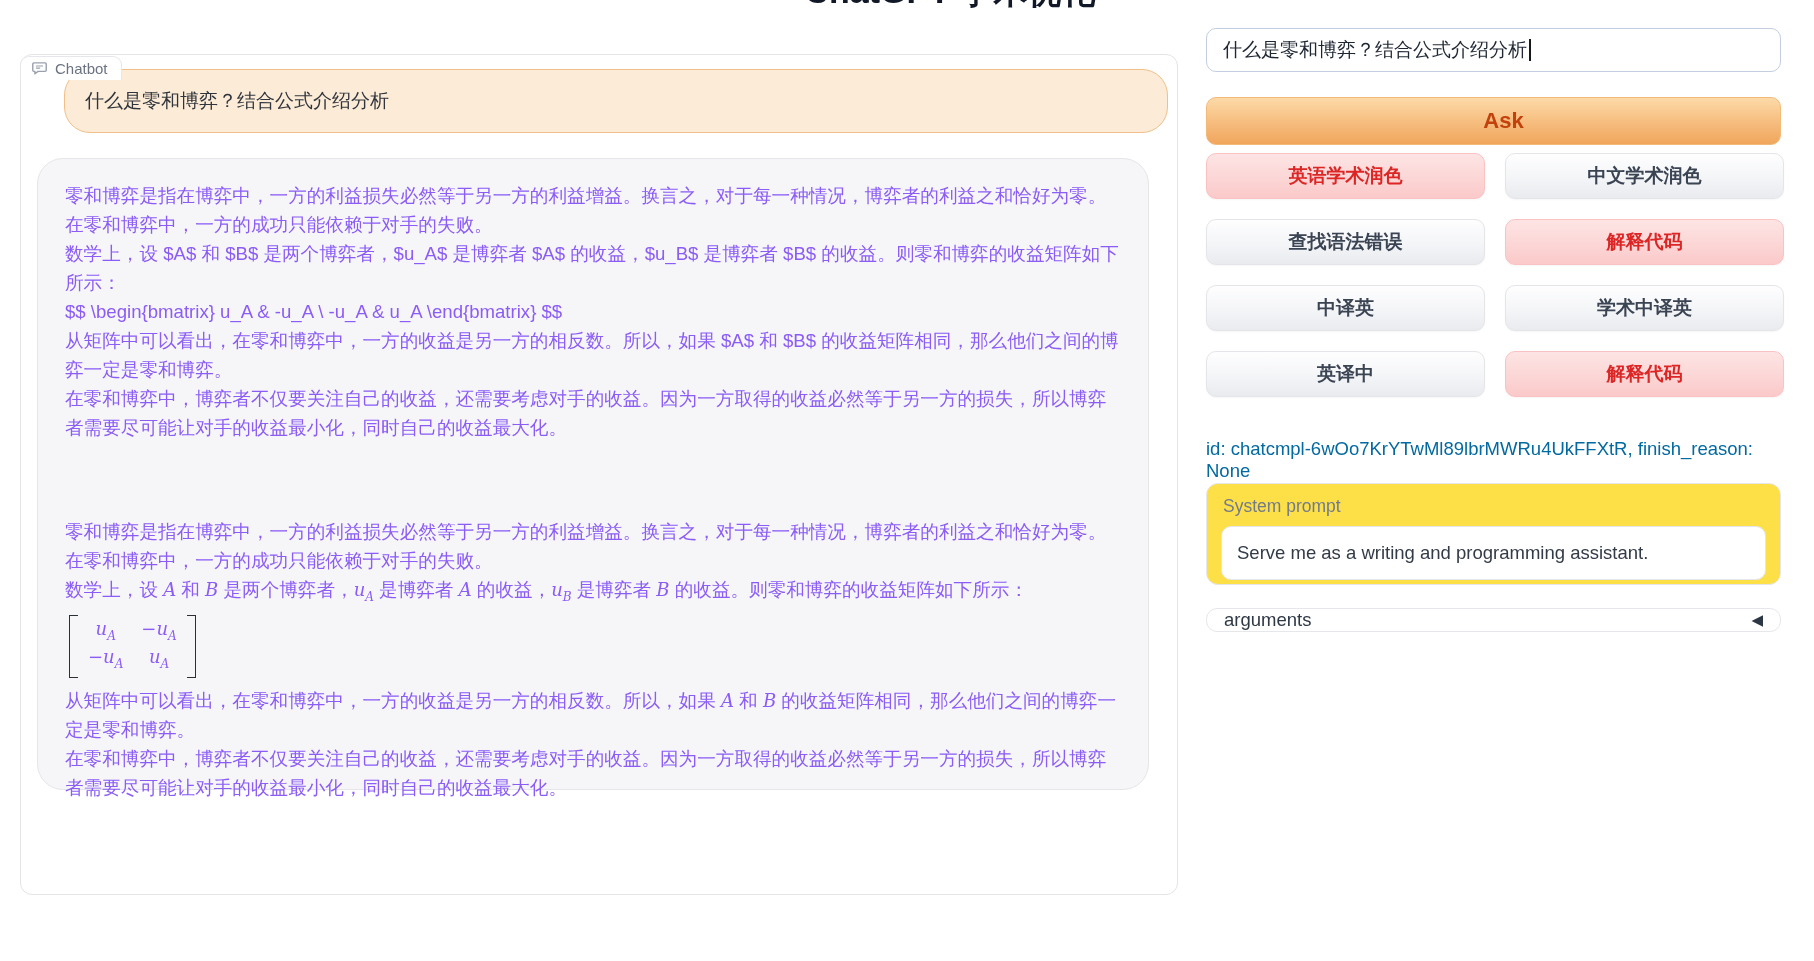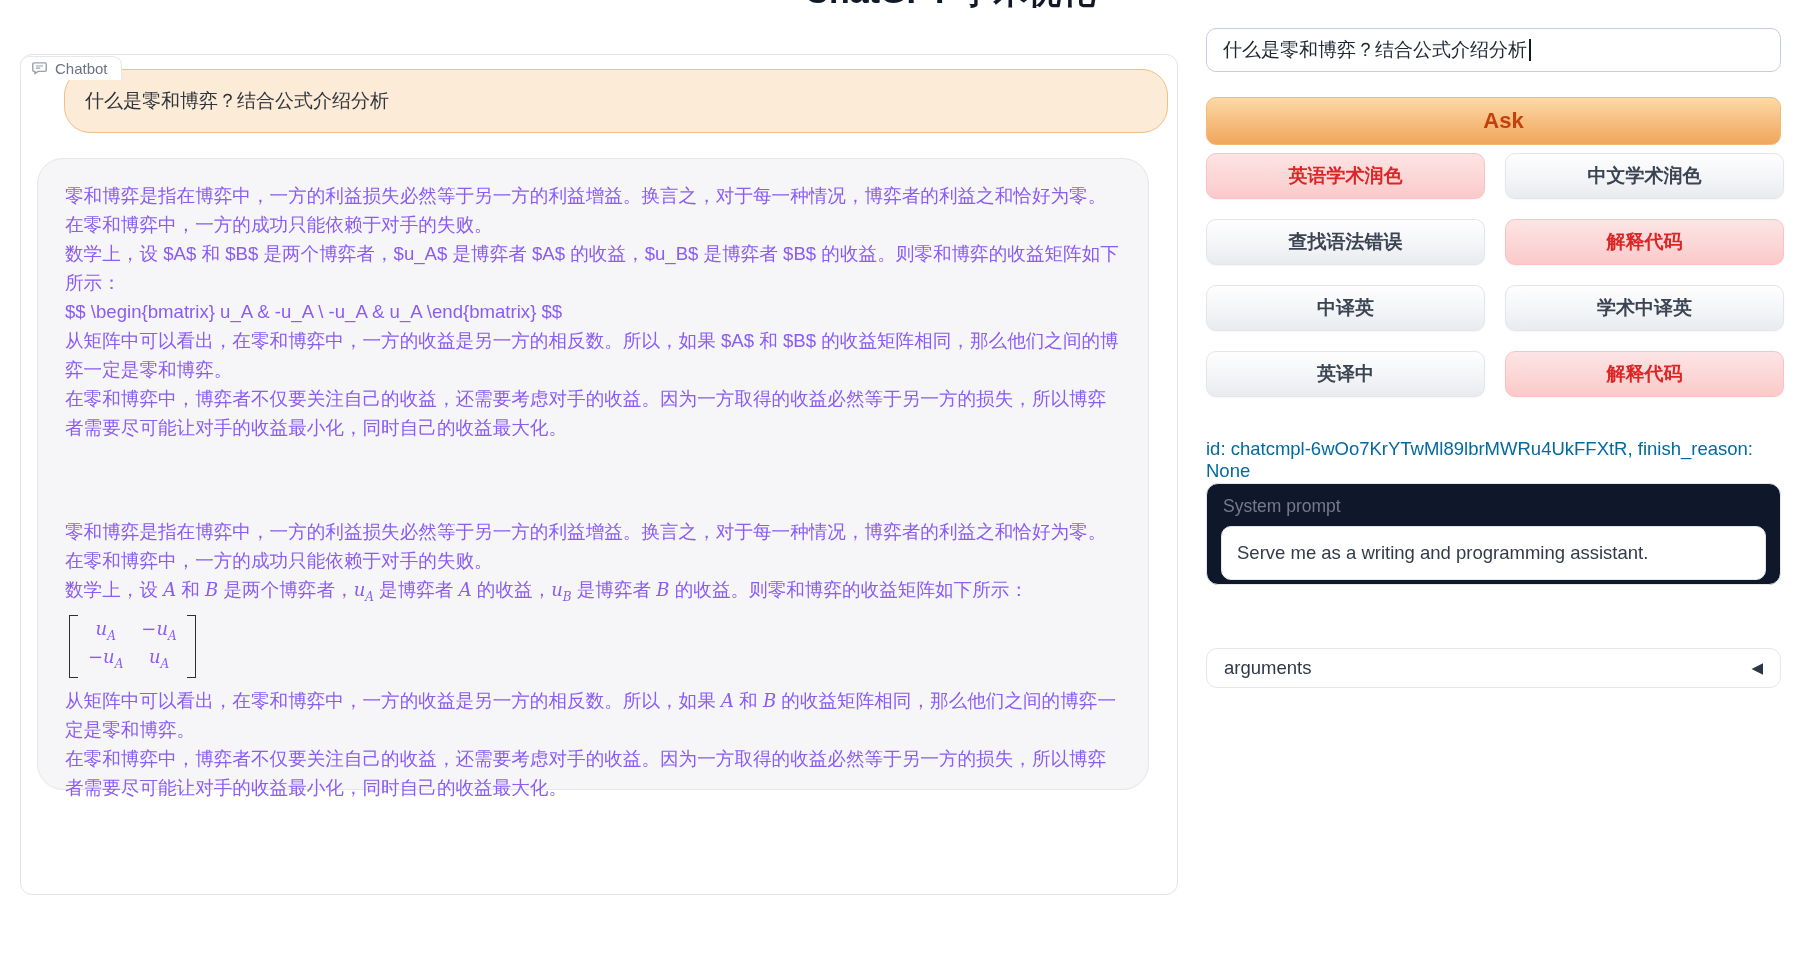--- a/index.html
+++ b/index.html
@@ -58,30 +58,30 @@
   .btn { height:46px; border-radius:10px; border:1px solid #e3e5e9; cursor:pointer;
          background:linear-gradient(180deg,#fefeff 0%,#f4f5f7 55%,#e9ebef 100%);
          font-size:19px; font-weight:700; color:#3b4453;
          box-shadow:0 1px 2px rgba(0,0,0,.04);
          font-family:"Liberation Sans","DejaVu Sans",sans-serif; }
   .btn.stop { background:linear-gradient(180deg,#fde4e4 0%,#fcd6d6 55%,#fbc9c9 100%);
               border-color:#fac2c2; color:#dc2626; }
   .status-line { position:absolute; left:1206px; top:438px; width:590px;
                  font-size:18.5px; color:#0369a1; }
   .sys-panel { position:absolute; left:1206px; top:483px; width:575px; height:102px;
-               background:#0f172a; border:1.3px solid #e5e7eb; border-radius:12px;
+               background:#fde047; border:1.3px solid #e5e7eb; border-radius:12px;
                padding:11px 14px; }
   .sys-label { font-size:17.5px; color:#737b8a; margin:1px 0 9px 2px; }
   .sys-input { height:54px; border:1.3px solid #e3e6ec; border-radius:10px; background:#fff;
                display:flex; align-items:center; padding:0 15px;
                font-size:18.5px; color:#333b48; }
-  .accordion { position:absolute; left:1206px; top:608px; width:575px; height:40px;
+  .accordion { position:absolute; left:1206px; top:608px; width:575px; height:24px;
                background:#fff; border:1.3px solid #e5e7eb; border-radius:11px;
                display:flex; align-items:center; justify-content:space-between;
-               padding:0 17px; cursor:pointer;margin-top:40px; }
+               padding:0 17px; cursor:pointer; }
   .accordion .lbl { font-size:18.5px; color:#2f3946; }
   .accordion .tri { font-size:15px; color:#2c3644; }
 </style>
 </head>
 <body>
 
 <div class="app">
 
   <div class="heading-clip">
     <h1>ChatGPT 学术优化</h1>

